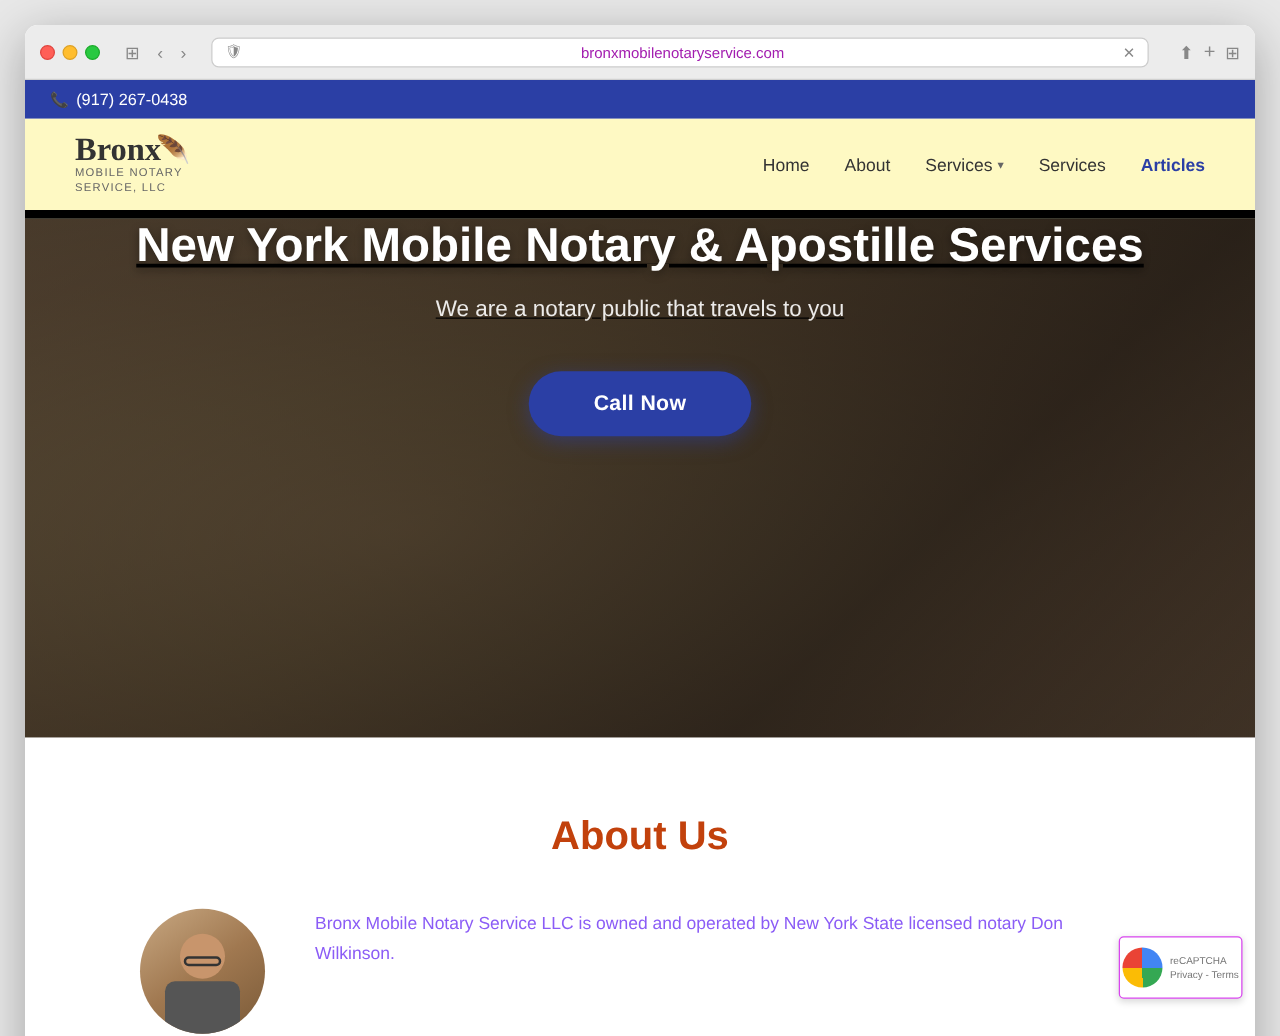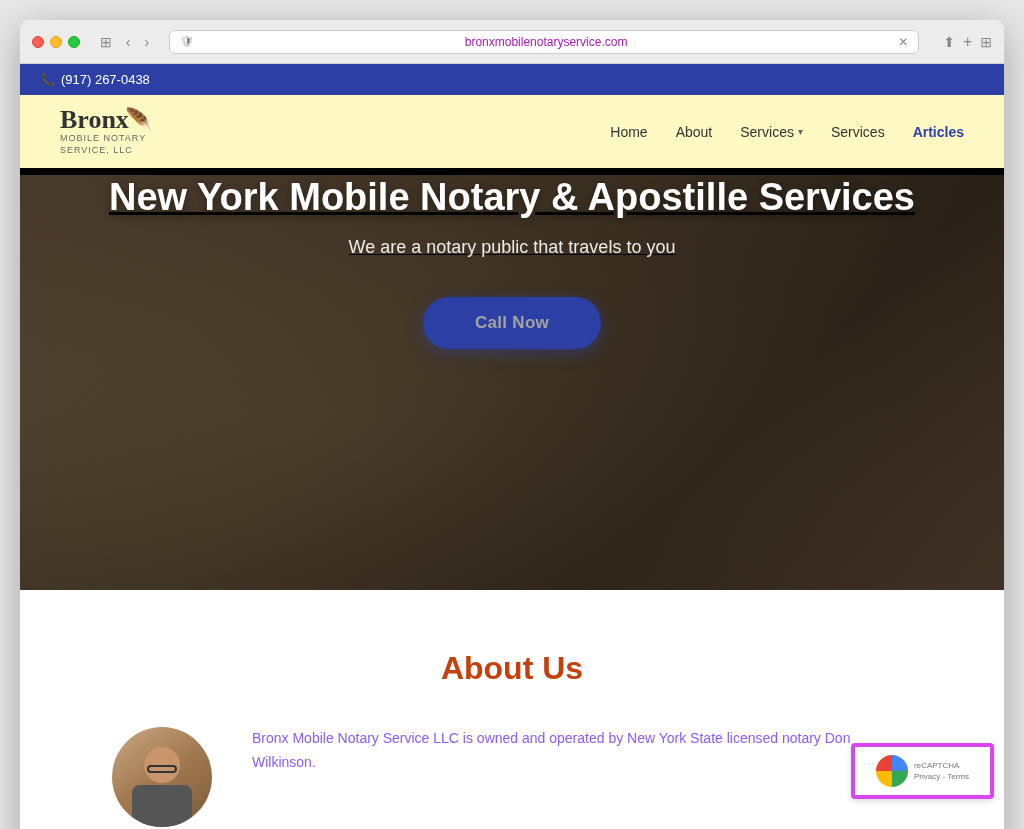--- a/index.html
+++ b/index.html
@@ -247,21 +247,21 @@
 
     .hero-subtitle {
       font-size: 18px;
       color: rgba(255,255,255,0.9);
       margin-bottom: 39px;
       font-weight: 300;
     }
 
     .cta-button {
       background: #2b3fa5;
-      color: #a3a3a3;
+      color: #ffffff;
       border: none;
       padding: 16px 52px;
       border-radius: 50px;
       font-size: 17px;
       font-weight: 600;
       cursor: pointer;
       letter-spacing: 0.3px;
       box-shadow: 0 4px 15px rgba(43,63,165,0.5);
       transition: background 0.2s;
     }
@@ -340,23 +340,23 @@
       color: #8b5cf6;
       line-height: 1.7;
     }
 
     
     .recaptcha-badge {
       position: fixed;
       bottom: 30px;
       right: 30px;
       background: #fff;
-      border: 4px solid #d946ef;
+      border: 1px solid #d946ef;
       border-radius: 4px;
-      padding: 8px 21px;
+      padding: 8px 2px;
       display: flex;
       align-items: center;
       gap: 6px;
       box-shadow: 0 2px 6px rgba(0,0,0,0.15);
       z-index: 1000;
     }
 
     .recaptcha-logo {
       width: 32px;
       height: 32px;

